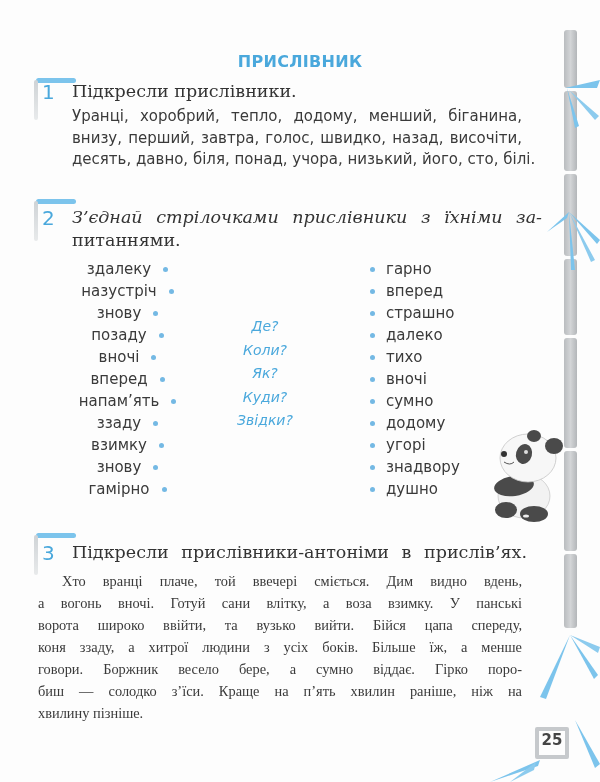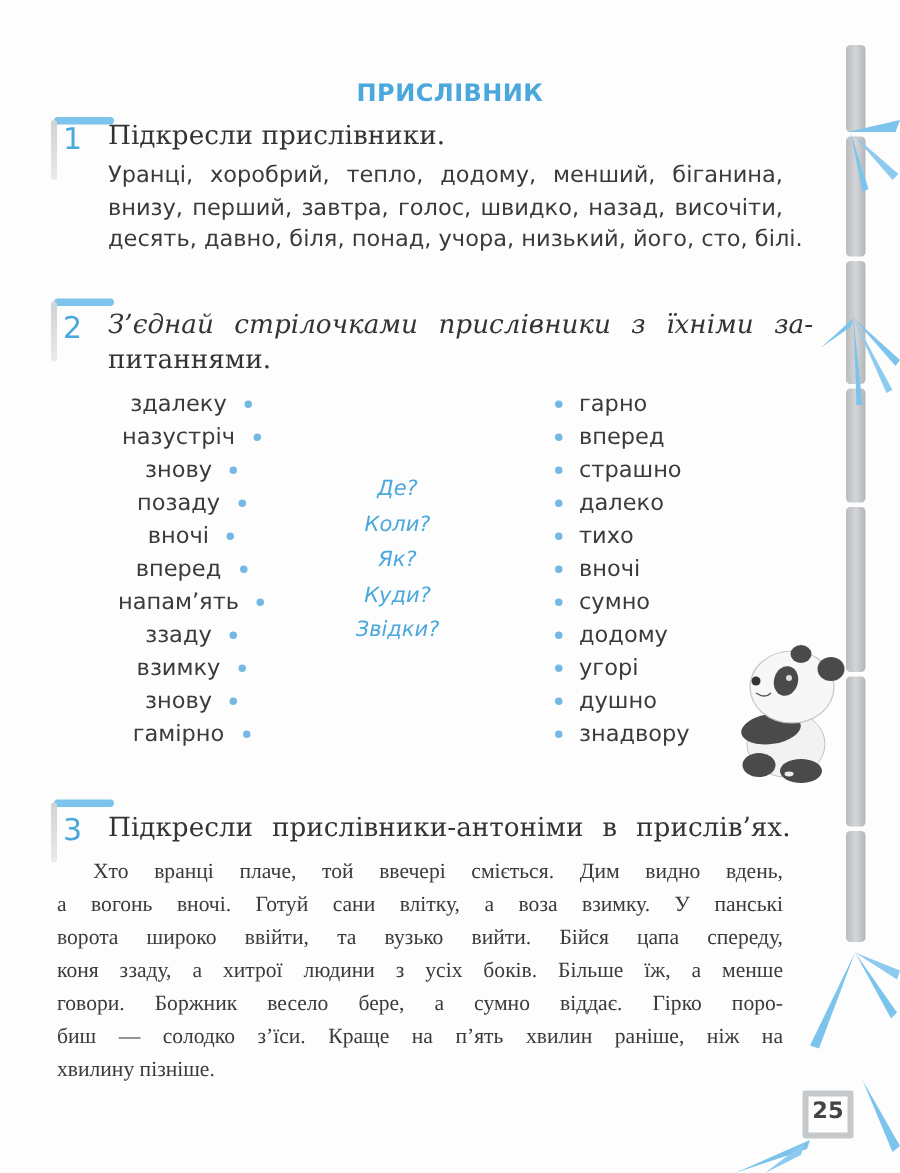--- a/index.html
+++ b/index.html
@@ -112,22 +112,22 @@
     <div class="col-right">
       <div class="row"><span class="dot"></span><span>гарно</span></div>
       <div class="row"><span class="dot"></span><span>вперед</span></div>
       <div class="row"><span class="dot"></span><span>страшно</span></div>
       <div class="row"><span class="dot"></span><span>далеко</span></div>
       <div class="row"><span class="dot"></span><span>тихо</span></div>
       <div class="row"><span class="dot"></span><span>вночі</span></div>
       <div class="row"><span class="dot"></span><span>сумно</span></div>
       <div class="row"><span class="dot"></span><span>додому</span></div>
       <div class="row"><span class="dot"></span><span>угорі</span></div>
+      <div class="row"><span class="dot"></span><span>знадвору</span></div>
       <div class="row"><span class="dot"></span><span>душно</span></div>
-      <div class="row"><span class="dot"></span><span>знадвору</span></div>
     </div>
 
     <svg class="panda" viewBox="0 0 80 100">
       <ellipse cx="40" cy="72" rx="26" ry="22" fill="#f2f2f2" stroke="#bbb" stroke-width="0.6"></ellipse>
       <ellipse cx="22" cy="86" rx="11" ry="8" fill="#4a4a4a"></ellipse>
       <ellipse cx="50" cy="90" rx="14" ry="8" fill="#4a4a4a"></ellipse>
       <ellipse cx="30" cy="62" rx="20" ry="10" fill="#4a4a4a" transform="rotate(-8 30 62)"></ellipse>
       <ellipse cx="44" cy="34" rx="28" ry="24" fill="#f7f7f7" stroke="#c5c5c5" stroke-width="0.8"></ellipse>
       <ellipse cx="50" cy="12" rx="7" ry="6" fill="#4a4a4a"></ellipse>
       <ellipse cx="70" cy="22" rx="9" ry="8" fill="#4a4a4a"></ellipse>

